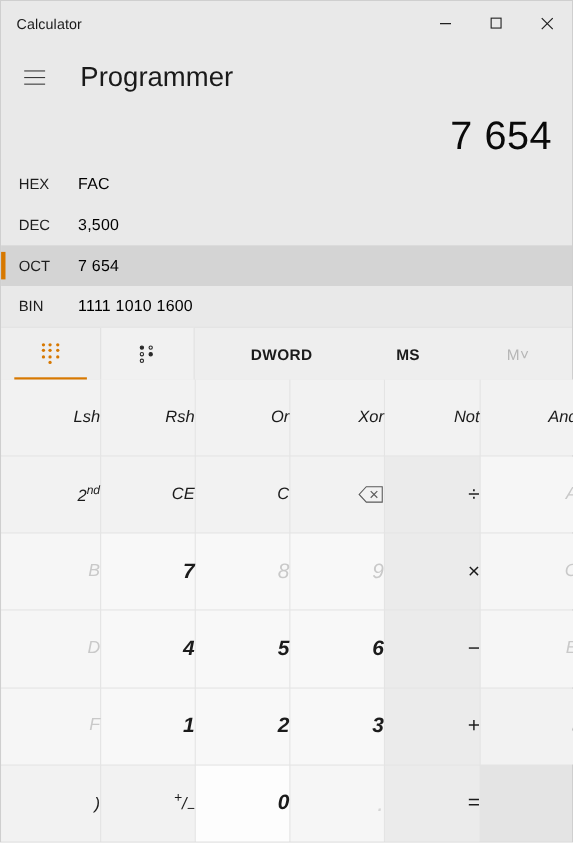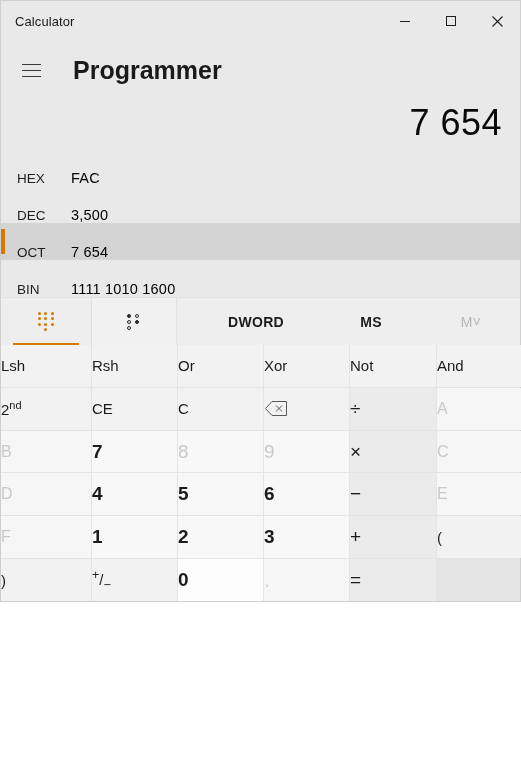--- a/index.html
+++ b/index.html
@@ -3,21 +3,21 @@
 <meta charset="utf-8">
 <style>
   * { box-sizing: border-box; margin: 0; padding: 0; }
   html, body {
     width: 521px; height: 766px;
     font-family: "Liberation Sans", sans-serif;
     background: #ffffff;
     overflow: hidden;
   }
   #app {
-    width: 521px; height: 602px;
+    width: 521px; height: 766px;
     position: relative;
     background: #e9e9e9;
     border: 1px solid #cfcfcf;
     display: flex;
     flex-direction: column;
   }
 
   
   .titlebar {
     height: 40px;
@@ -57,21 +57,21 @@
   }
   .hamburger i {
     display: block;
     width: 19px; height: 1px;
     background: #3a3a3a;
   }
   .mode-title {
     font-size: 25px;
     color: #1a1a1a;
     margin-left: 18px;
-    font-weight: 700;
+    font-weight: 400;
   }
 
   
   .display {
     flex: 0 0 46px;
     display: flex;
     align-items: flex-end;
     justify-content: flex-end;
     padding: 0 18px 2px 0;
     background: #e9e9e9;
@@ -85,21 +85,21 @@
 
   
   .radix-list {
     flex: 0 0 0;
     background: #e9e9e9;
     padding-top: 4px;
   }
   .radix-row {
     height: 37px;
     display: flex;
-    align-items: flex-end;
+    align-items: center;
     position: relative;
     background: transparent;
   }
   .radix-row.selected {
     background: #d4d4d4;
   }
   .radix-row.selected .radix-bar {
     position: absolute;
     left: 0; top: 6px;
     width: 4px; height: 25px;
@@ -189,24 +189,25 @@
     display: grid;
     grid-template-columns: 90px 85px 85px 85px 86px 88px;
     grid-template-rows: repeat(6, 1fr);
     background: #e4e4e4;
     gap: 1px;
   }
   .key {
     background: #f6f6f6;
     display: flex;
     align-items: center;
-    justify-content: flex-start;
+    justify-content: flex-end;
     font-size: 17px;
     color: #1b1b1b;
     user-select: none;
+    font-style: italic;
   }
   .key.fn      { background: #f2f2f2; font-size: 15px; }
   .key.op      { background: #ebebeb; font-size: 19px; }
   .key.digit   { background: #f8f8f8; font-weight: 700; font-size: 19px; }
   .key.hexdim  { background: #f6f6f6; color: #c9c9c9; font-weight: 400; font-size: 16px; }
   .key.dimmed  { color: #c9c9c9; font-weight: 400; }
   .key.hover   { background: #fdfdfd; }
   .key.eq      { background: #ebebeb; font-size: 19px; }
   .sup { font-size: 11px; vertical-align: super; }
   .plusminus { font-size: 15px; }

